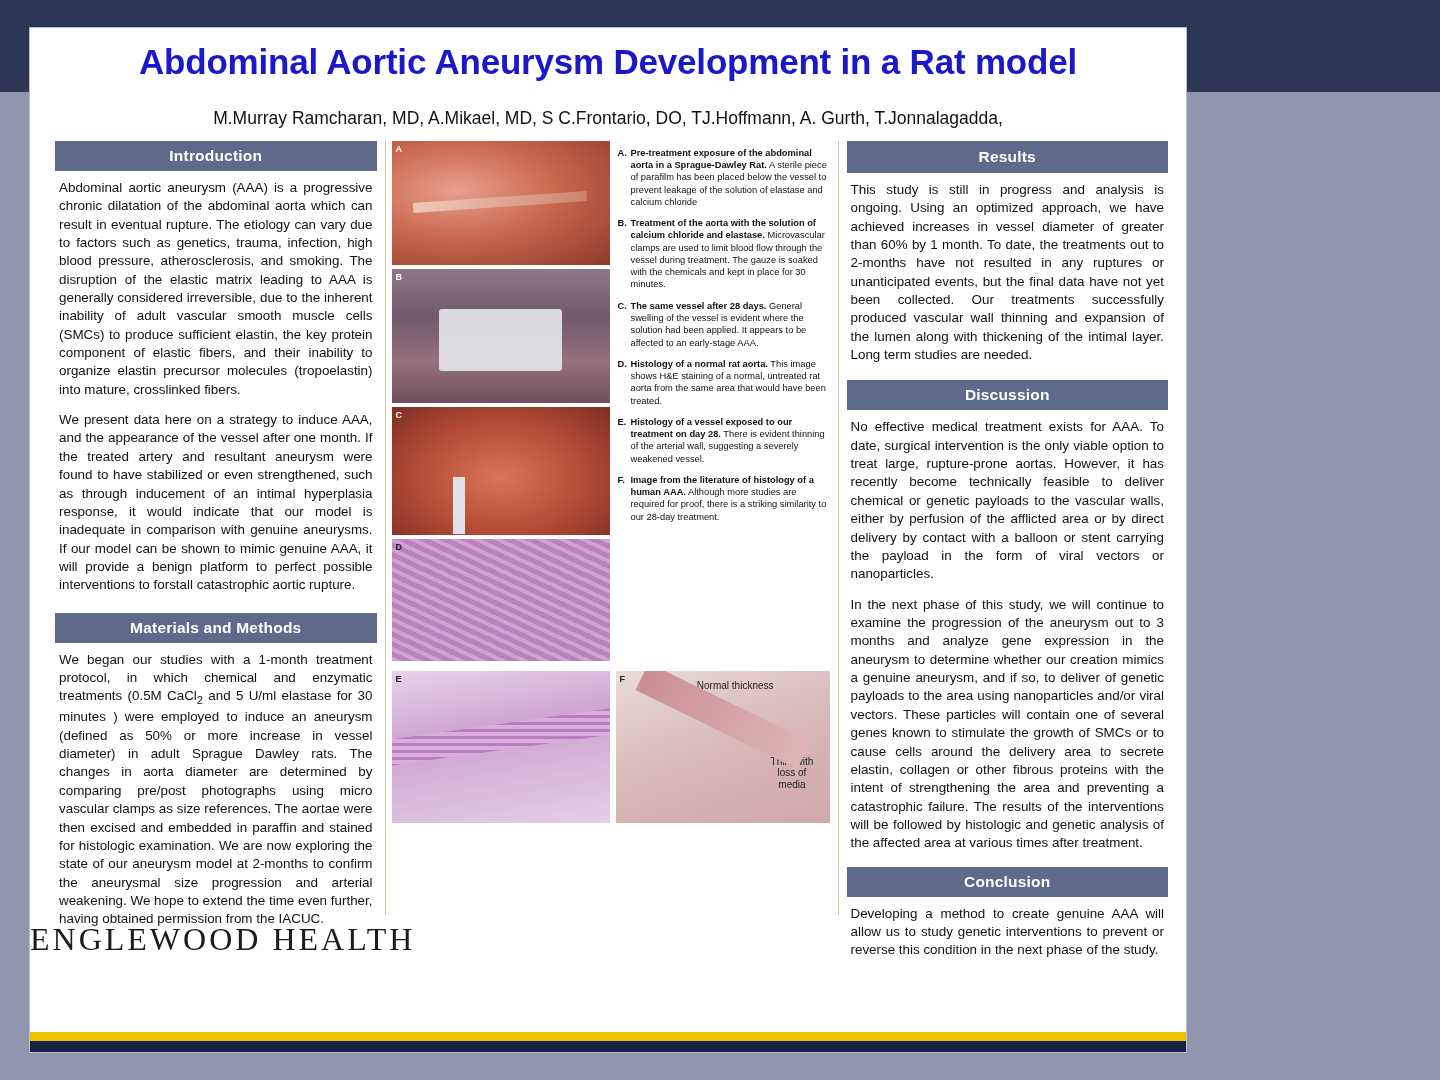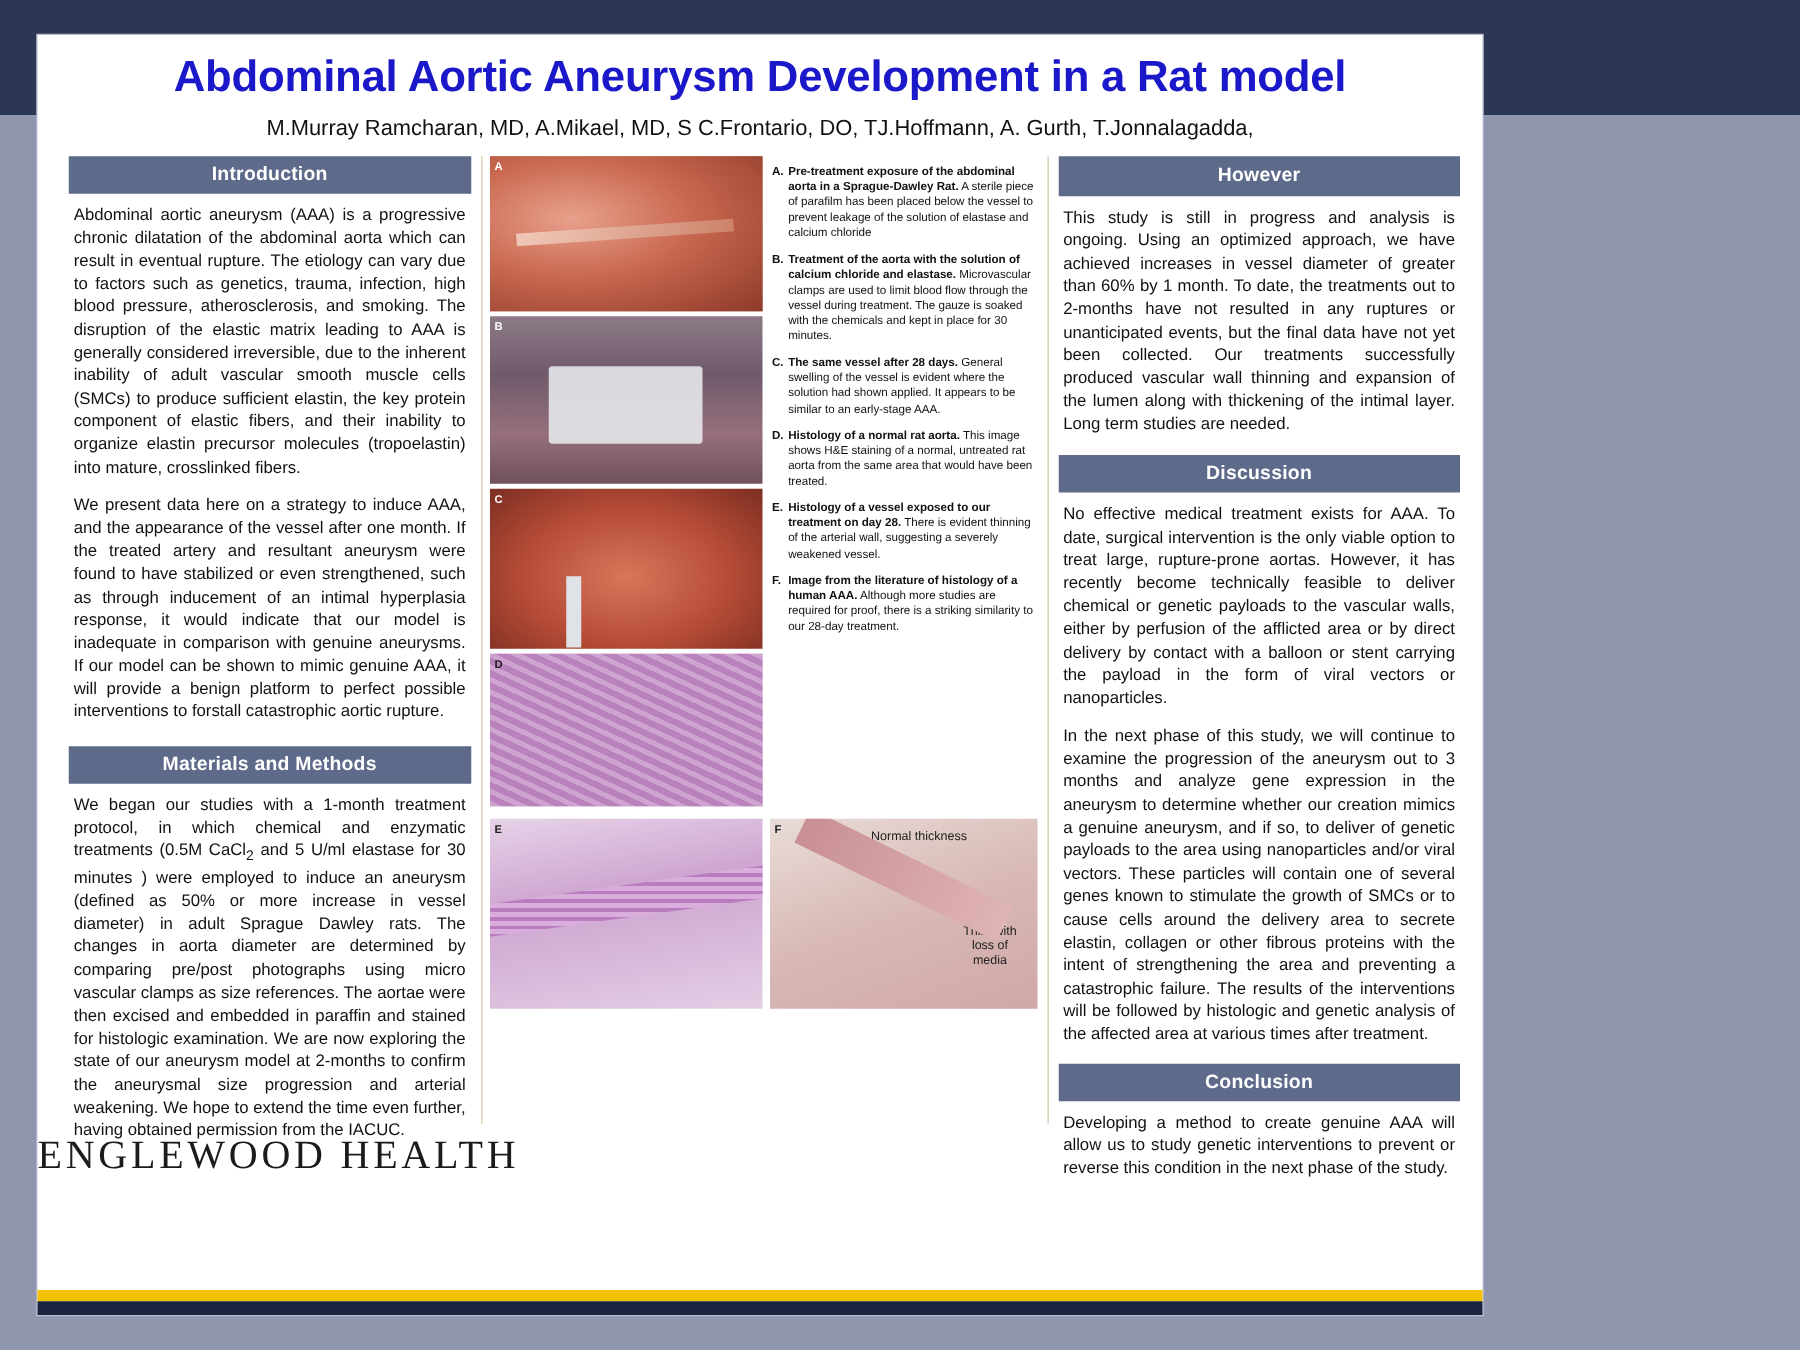--- a/index.html
+++ b/index.html
@@ -28,21 +28,21 @@
     text-align: center;
   }
   .poster-title {
     color: #1a18c8;
     font-size: 35px;
     font-weight: bold;
     line-height: 1.12;
     letter-spacing: -0.2px;
   }
   .authors {
-    margin-top: 10px;
+    margin-top: 26px;
     color: #111111;
     font-size: 17.5px;
     line-height: 1.35;
   }
   .authors sup { font-size: 11px; }
 
   
   .columns {
     display: flex;
     padding: 6px 10px 0 17px;
@@ -209,21 +209,21 @@
           <div class="cap cap-row">
             <span class="cap-letter">A.</span>
             <span class="cap-body"><b>Pre-treatment exposure of the abdominal  aorta in a Sprague-Dawley Rat.</b><span> A sterile piece of parafilm has been placed below the vessel to prevent leakage of the solution of elastase and calcium chloride</span></span>
           </div>
           <div class="cap cap-row">
             <span class="cap-letter">B.</span>
             <span class="cap-body"><b>Treatment of the aorta with the solution of calcium chloride and elastase.</b><span> Microvascular clamps are used to limit blood flow through the vessel during treatment. The gauze is soaked with the chemicals and kept in place for 30 minutes.</span></span>
           </div>
           <div class="cap cap-row">
             <span class="cap-letter">C.</span>
-            <span class="cap-body"><b>The same vessel after 28 days.</b><span> General swelling of the vessel is evident where the solution had shown applied.  It appears to be similar to an early-stage AAA.</span></span>
+            <span class="cap-body"><b>The same vessel after 28 days.</b><span> General swelling of the vessel is evident where the solution had been applied.  It appears to be affected to an early-stage AAA.</span></span>
           </div>
           <div class="cap cap-row">
             <span class="cap-letter">D.</span>
             <span class="cap-body"><b>Histology of a normal rat aorta.</b><span> This image shows H&amp;E staining of a normal, untreated rat aorta from the same area that would have been treated.</span></span>
           </div>
           <div class="cap cap-row">
             <span class="cap-letter">E.</span>
             <span class="cap-body"><b>Histology of a vessel exposed to our treatment on day 28.</b><span> There is evident thinning of the arterial wall, suggesting a severely weakened  vessel.</span></span>
           </div>
           <div class="cap cap-row">
@@ -239,21 +239,21 @@
         </div>
         <div class="photo ph-f">
           <span class="tag dark">F</span>
           <span class="anno top">Normal thickness</span>
           <span class="anno right">Thin, with loss of media</span>
         </div>
       </div>
     </div>
 
     <div class="col-right">
-      <div class="section-header tall">However</div>
+      <div class="section-header tall">Results</div>
       <div class="body-text">
         <p>This study is still in progress and analysis is ongoing.  Using an optimized approach, we have achieved increases in vessel diameter of greater than 60% by 1 month. To date, the treatments out to 2-months have not resulted in any ruptures or unanticipated events, but the final data have not yet been collected.  Our treatments successfully produced vascular wall thinning and expansion of the lumen along with thickening of the intimal layer.  Long term studies are needed.</p>
       </div>
 
       <div class="section-header" style="margin-top:16px;">Discussion</div>
       <div class="body-text">
         <p>No effective medical treatment exists for AAA.   To date, surgical intervention is the only viable option to treat large, rupture-prone aortas. However, it has recently become technically feasible to deliver chemical or genetic payloads to the vascular walls, either by perfusion of the afflicted area or by direct delivery by contact with a balloon or stent carrying the payload in the form of viral vectors or nanoparticles.</p>
         <p>In the next phase of this study, we will continue to examine the progression of the aneurysm out to 3 months and analyze gene expression in the aneurysm to determine whether our creation mimics a genuine aneurysm, and if so, to deliver of genetic payloads to the area using nanoparticles and/or viral vectors.   These particles will contain one of several genes known to stimulate the growth of SMCs or to cause cells around the delivery area to secrete elastin, collagen or other fibrous proteins with the intent of strengthening the area and preventing a catastrophic failure.    The results of the interventions will be followed by histologic and genetic analysis of the affected area at various times after treatment.</p>
       </div>
 

